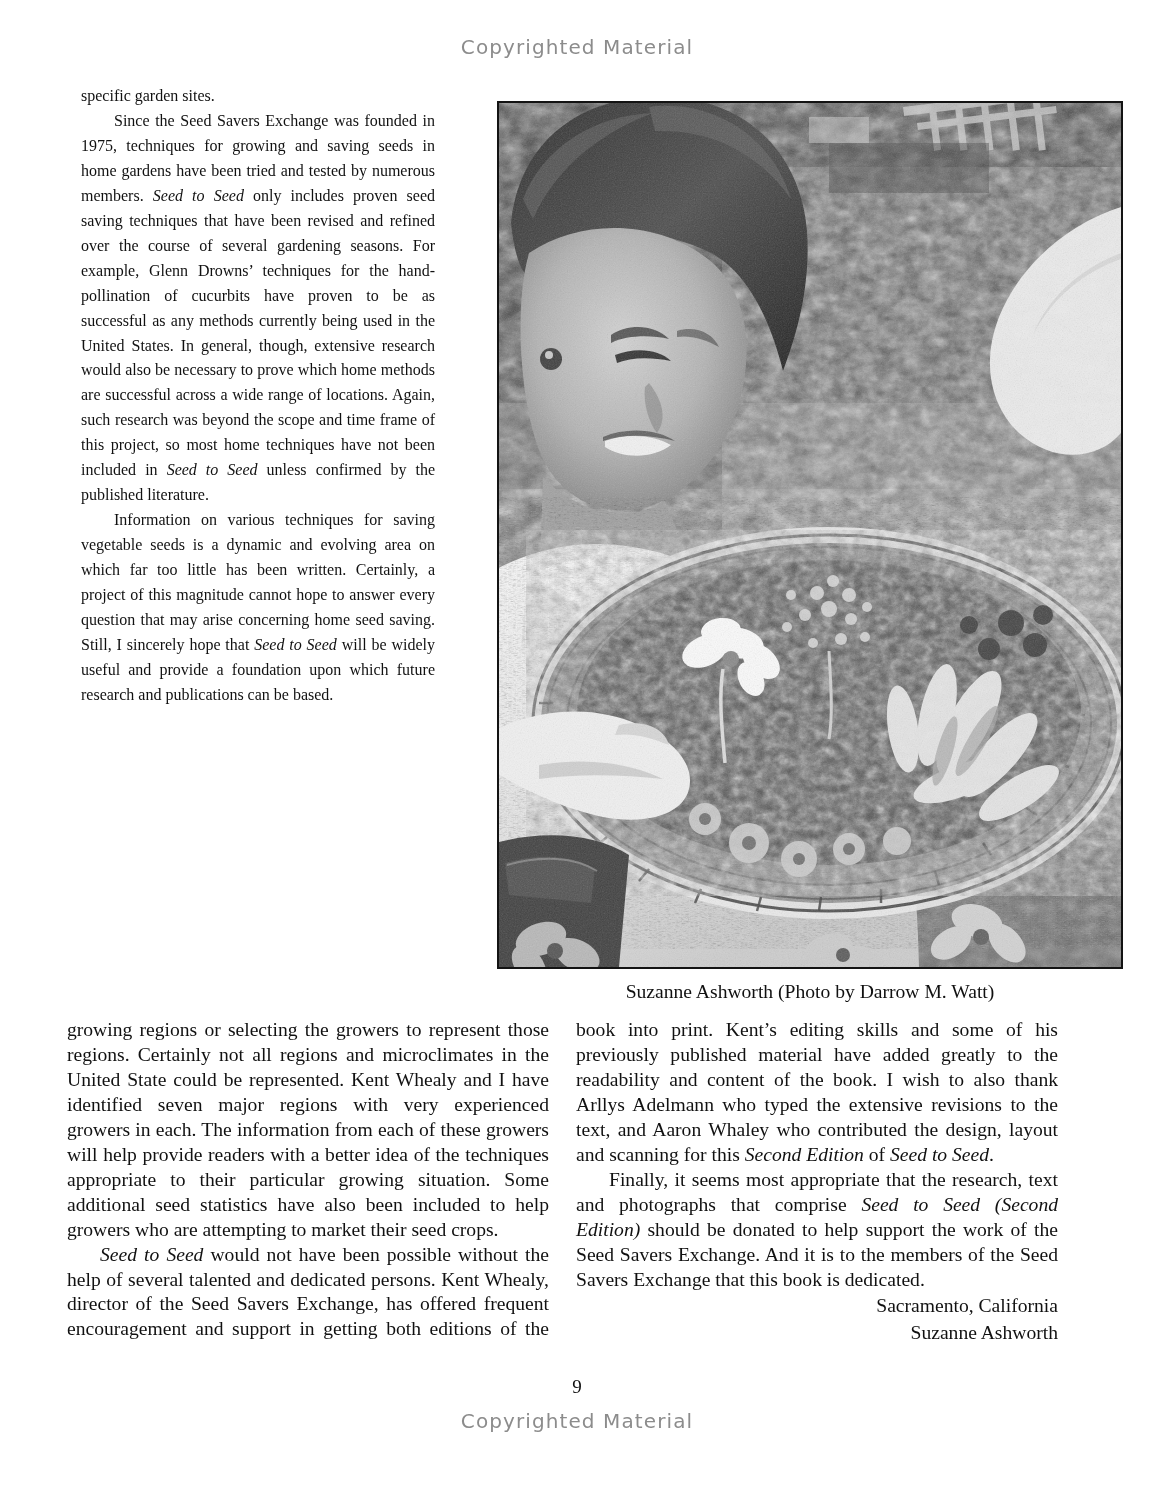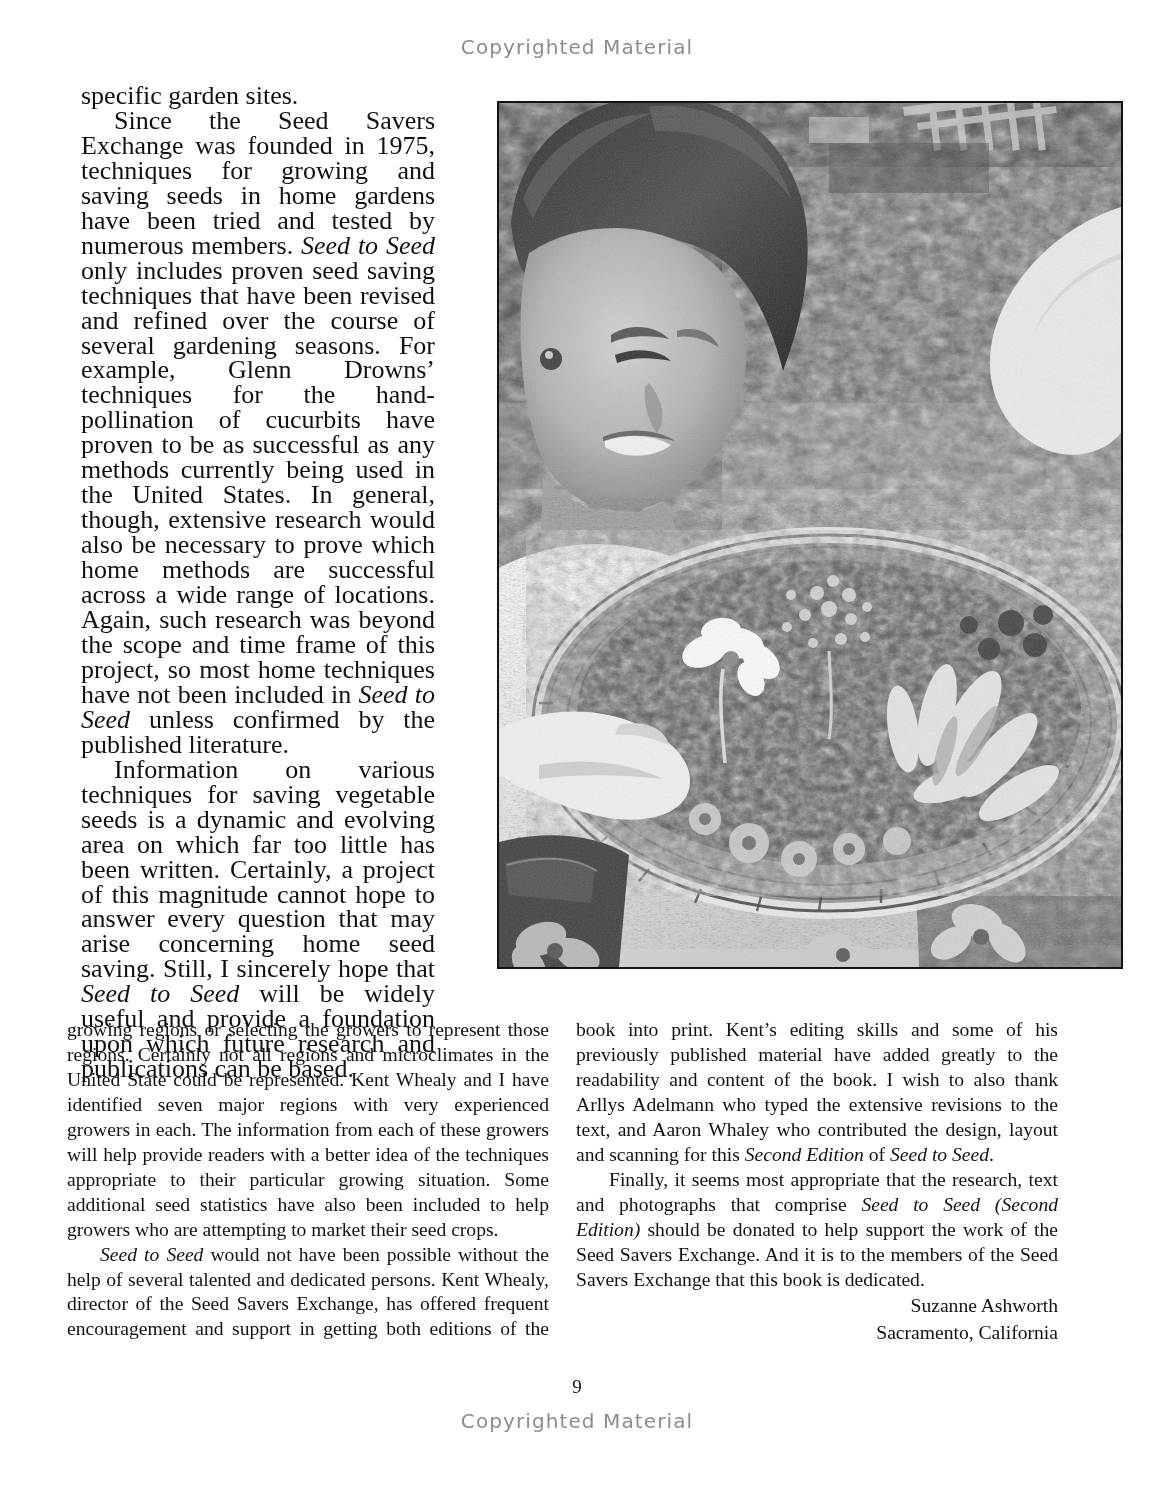--- a/index.html
+++ b/index.html
@@ -43,21 +43,21 @@
     font-size: 19px;
     color: #111;
   }
 
   
   .col-left-top {
     position: absolute;
     left: 81px;
     top: 84px;
     width: 354px;
-    font-size: 26px;
+    font-size: 16px;
     line-height: 24.95px;
     text-align: justify;
     text-justify: inter-word;
     hyphens: manual;
   }
   .fullwidth {
     position: absolute;
     left: 67px;
     top: 1018px;
     width: 991px;
@@ -363,27 +363,28 @@
             <ellipse cx="478" cy="818" rx="26" ry="16" transform="rotate(16 478 818)"></ellipse>
             <ellipse cx="508" cy="840" rx="23" ry="14" transform="rotate(48 508 840)"></ellipse>
             <ellipse cx="452" cy="840" rx="22" ry="14" transform="rotate(-32 452 840)"></ellipse>
           </g>
           <circle cx="482" cy="834" r="8" fill="#6a645a"></circle>
         </g>
 
         <rect x="0" y="0" width="622" height="864" filter="url(#grain)" fill="#6b665f" opacity="0.55"></rect>
       </svg>
     </div>
+    <figcaption class="photo-caption">Suzanne Ashworth  (Photo by Darrow M. Watt)</figcaption>
   </figure>
 
   <div class="fullwidth">
     <p>growing regions or selecting the growers to represent those regions.  Certainly not all regions and microclimates in the United State could be represented.  Kent Whealy and I have identified seven major regions with very experienced growers in each.  The information from each of these growers will help provide readers with a better idea of the techniques appropriate to their particular growing situation.  Some additional seed statistics have also been included to help growers who are attempting to market their seed crops.</p>
     <p class="indent"><i>Seed to Seed</i> would not have been possible without the help of several talented and dedicated persons.  Kent Whealy, director of the Seed Savers Exchange, has offered frequent encouragement and support in getting both editions of the book into print. Kent’s editing skills and some of his previously published material have added greatly to the readability and content of the book.  I wish to also thank Arllys Adelmann who typed the extensive revisions to the text, and Aaron Whaley who contributed the design, layout and scanning for this <i>Second Edition</i> of <i>Seed to Seed</i>.</p>
     <p class="indent">Finally, it seems most appropriate that the research, text and photographs that comprise <i>Seed to Seed (Second Edition)</i> should be donated to help support the work of the Seed Savers Exchange. And it is to the members of the Seed Savers Exchange that this book is dedicated.</p>
+    <p class="signature">Sacramento, California</p>
     <p class="signature">Suzanne Ashworth</p>
-    <p class="signature">Sacramento, California</p>
     <p class="signature">February 2002</p>
   </div>
 
   <div class="page-number">9</div>
   <div class="watermark watermark-bottom">Copyrighted Material</div>
 
 </div>
 
 </body></html>

